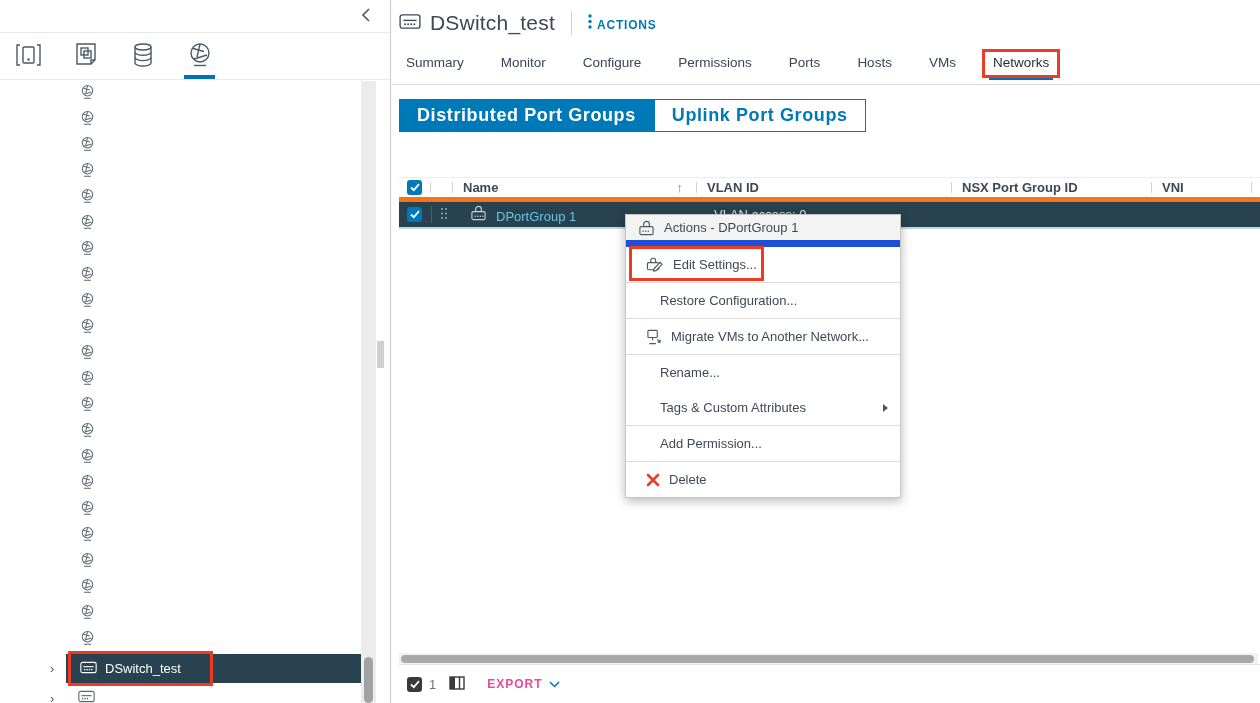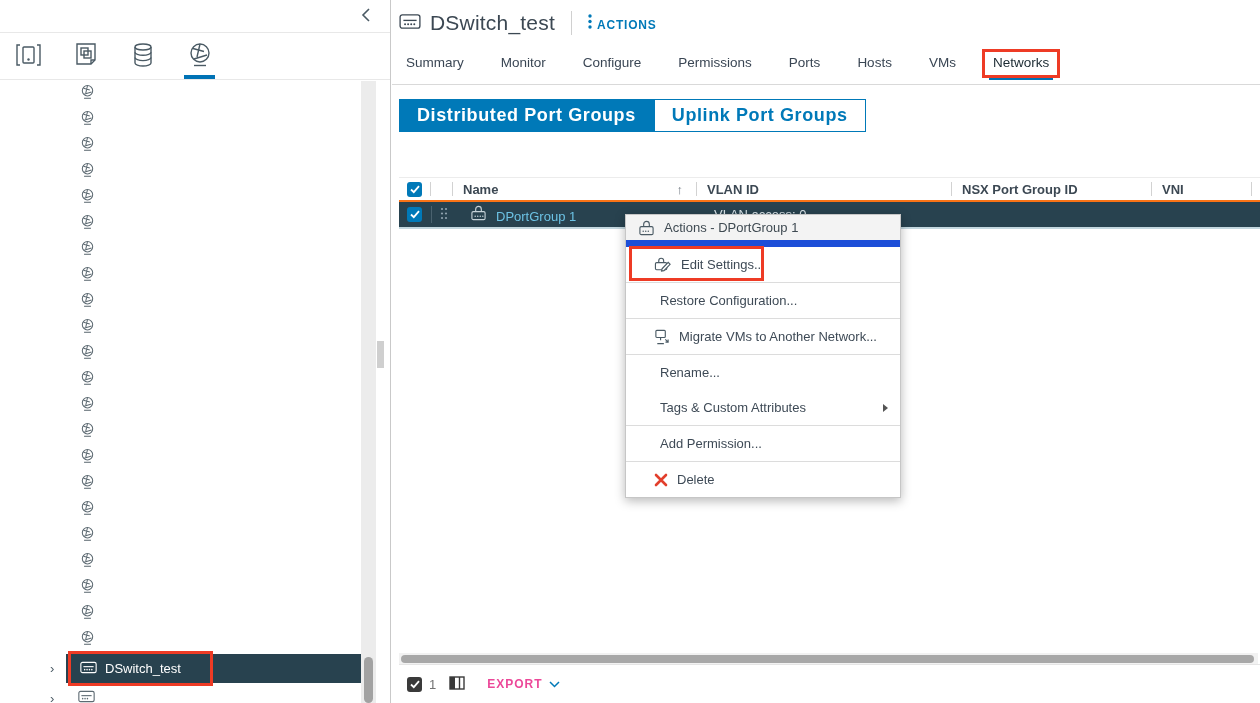--- a/index.html
+++ b/index.html
@@ -54,21 +54,21 @@
   .subtabs { display:flex; margin:14px 0 0 7px; }
   .subtab { height:33px; padding:0 17px; font-size:18px; font-weight:bold; letter-spacing:0.6px;
             border:1px solid #0079b8; background:#fff; color:#0079b8; cursor:pointer;
             font-family:"Liberation Sans", sans-serif; }
   .subtab.active { background:#0079b8; color:#fff; }
 
   
   .grid { position:absolute; left:7px; top:177px; right:0; }
   .grid-header, .grid-row { display:grid; grid-template-columns:32px 22px 244px 255px 200px 100px 1fr;
                             align-items:center; }
-  .grid-header { height:25px; border-top:1px solid #ececec; border-bottom:2px solid #f97316;
+  .grid-header { height:25px; border-top:1px solid #ececec; border-bottom:5px solid #f97316;
                  font-size:13px; font-weight:bold; color:#3c4853; }
   .hcell { position:relative; height:100%; display:flex; align-items:center; padding-left:10px; }
   .hcell .sep { position:absolute; right:0; top:4px; bottom:4px; width:1px; background:#d2d2d2; }
   .sort-arrow { margin-left:auto; margin-right:14px; color:#727a82; font-weight:normal; }
   .grid-row.selected { height:27px; background:#28424f; border-bottom:2px solid #c3d7df;
                        color:#d9e4e9; font-size:13px; }
   .cb { width:15px; height:15px; border-radius:3px; background:#0079b8; display:flex;
         align-items:center; justify-content:center; margin-left:8px; cursor:pointer; }
   .row-divider { width:1px; height:17px; background:#4a626f; position:absolute; left:32px; }
   .drag-handle { margin-left:9px; color:#8fa3ae; }
@@ -76,21 +76,21 @@
   .row-link { color:#6cc2e4; cursor:pointer; }
   .vlan-cell { padding-left:17px; }
 
   
   .menu { position:absolute; left:233px; top:214px; width:276px; background:#fff;
           border:1px solid #c6c6c6; box-shadow:0 3px 10px rgba(0,0,0,0.28); z-index:40; }
   .menu-header { height:32px; background:#f3f3f3; border-bottom:7px solid #1d4ed8;
                  display:flex; align-items:center; gap:9px; padding-left:12px;
                  font-size:13px; color:#3f4a52; }
   .menu-item { position:relative; height:35px; display:flex; align-items:center; gap:9px;
-               padding-left:28px; font-size:13px; color:#3e4a56; cursor:pointer; }
+               padding-left:20px; font-size:13px; color:#3e4a56; cursor:pointer; }
   .menu-item .mi-label { margin-left:0; }
   .menu-item.no-icon { padding-left:34px; }
   .menu-sep { height:1px; background:#dcdcdc; }
   .submenu-arrow { margin-left:auto; margin-right:12px; width:0; height:0;
                    border-left:5px solid #555; border-top:4px solid transparent; border-bottom:4px solid transparent; }
   .redbox.editsettings { left:3px; top:-1px; width:135px; height:35px; }
   .mi-icon { color:#4a5a64; display:flex; }
 
   
   .hscroll { position:absolute; left:7px; right:2px; top:653px; height:11px; background:#f2f2f2; }

